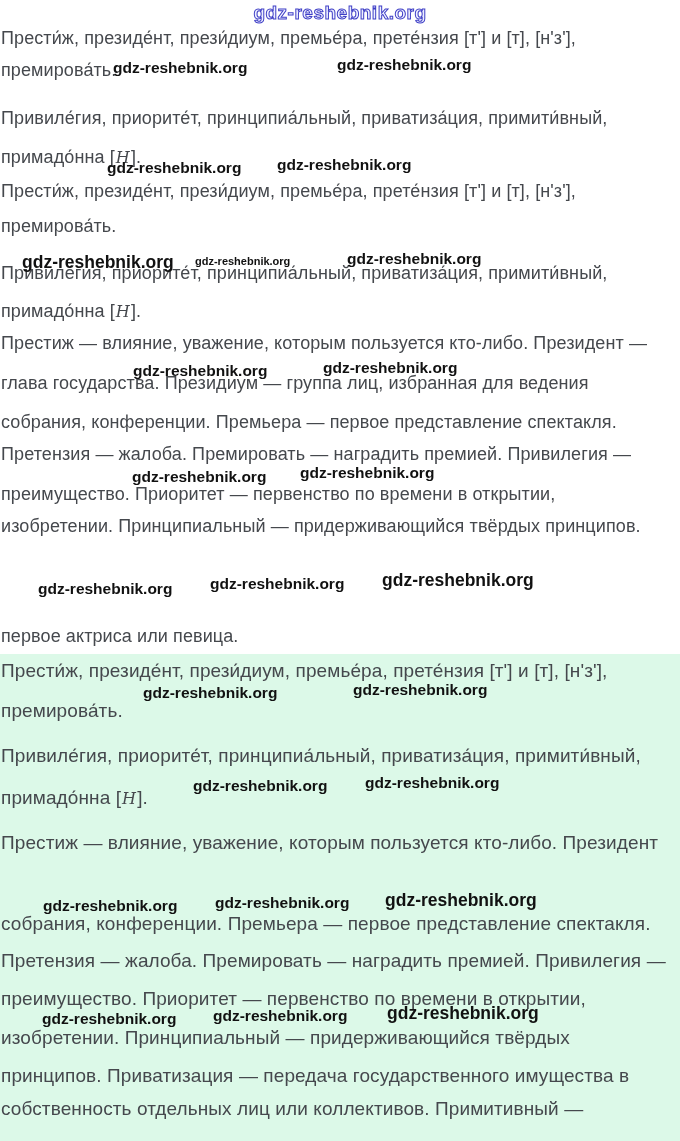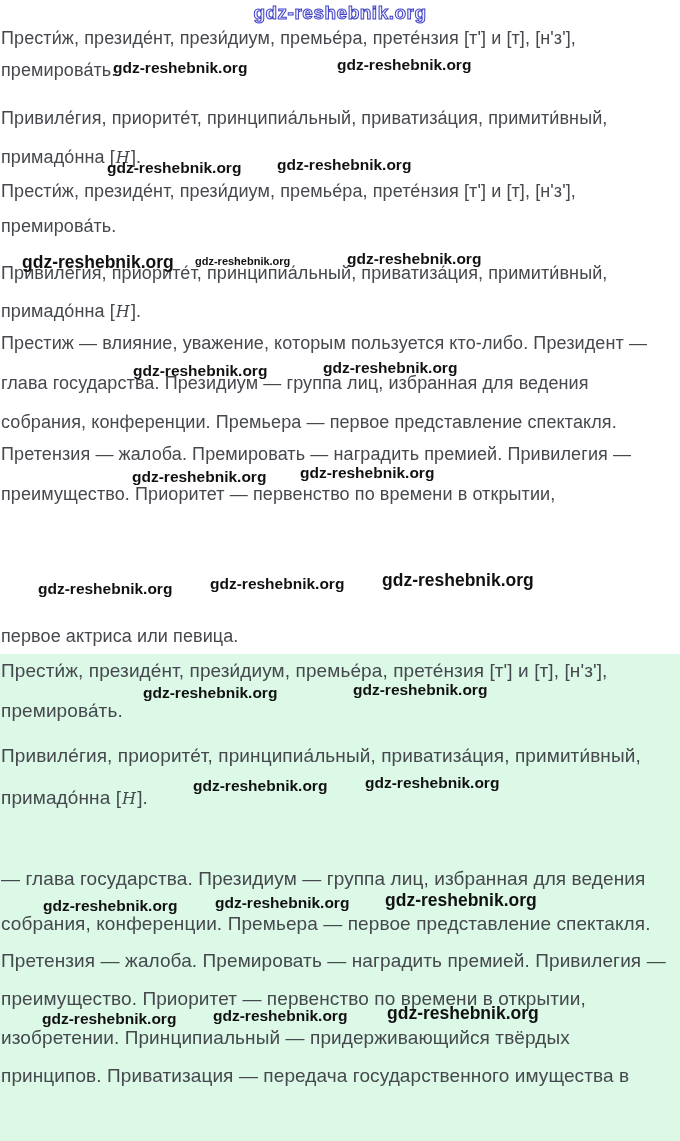--- a/index.html
+++ b/index.html
@@ -81,33 +81,35 @@
   <div class="line" style="top:179px">Прести́ж, президе́нт, прези́диум, премье́ра, прете́нзия [т'] и [т], [н'з'],</div>
   <div class="line" style="top:214px">премирова́ть.</div>
   <div class="line" style="top:261px">Привиле́гия, приорите́т, принципиа́льный, приватиза́ция, примити́вный,</div>
   <div class="line" style="top:299px"><span>примадо́нна </span><span>[</span><span class="hletter">Н</span><span>]</span><span>.</span></div>
 
   <div class="line" style="top:371px">глава государства. Президиум — группа лиц, избранная для ведения</div>
   <div class="line" style="top:331px">Престиж — влияние, уважение, которым пользуется кто-либо. Президент —</div>
   <div class="line" style="top:410px">собрания, конференции. Премьера — первое представление спектакля.</div>
   <div class="line" style="top:442px">Претензия — жалоба. Премировать — наградить премией. Привилегия —</div>
   <div class="line" style="top:482px">преимущество. Приоритет — первенство по времени в открытии,</div>
+  <div class="line" style="top:514px">изобретении. Принципиальный — придерживающийся твёрдых принципов.</div>
   <div class="line" style="top:624px">первое актриса или певица.</div>
 
   <div class="line green-line" style="top:658px">Прести́ж, президе́нт, прези́диум, премье́ра, прете́нзия [т'] и [т], [н'з'],</div>
   <div class="line green-line" style="top:698px">премирова́ть.</div>
   <div class="line green-line" style="top:743px">Привиле́гия, приорите́т, принципиа́льный, приватиза́ция, примити́вный,</div>
   <div class="line green-line" style="top:785px"><span>примадо́нна </span><span>[</span><span class="hletter">Н</span><span>]</span><span>.</span></div>
 
-  <div class="line green-line" style="top:866px">— глава государства. Президиум — группа лиц, избранная для ведения</div>
+  <div class="line green-line" style="top:830px">Престиж — влияние, уважение, которым пользуется кто-либо. Президент</div>
   <div class="line green-line" style="top:911px">собрания, конференции. Премьера — первое представление спектакля.</div>
   <div class="line green-line" style="top:948px">Претензия — жалоба. Премировать — наградить премией. Привилегия —</div>
   <div class="line green-line" style="top:986px">преимущество. Приоритет — первенство по времени в открытии,</div>
   <div class="line green-line" style="top:1063px">принципов. Приватизация — передача государственного имущества в</div>
   <div class="line green-line" style="top:1025px">изобретении. Принципиальный — придерживающийся твёрдых</div>
+  <div class="line green-line" style="top:1096px">собственность отдельных лиц или коллективов. Примитивный —</div>
 
   <span class="wm" style="left:113px;top:59px">gdz-reshebnik.org</span>
   <span class="wm" style="left:337px;top:56px">gdz-reshebnik.org</span>
   <span class="wm" style="left:107px;top:159px">gdz-reshebnik.org</span>
   <span class="wm" style="left:277px;top:156px">gdz-reshebnik.org</span>
   <span class="wm wm-lg" style="left:22px;top:253px">gdz-reshebnik.org</span>
   <span class="wm wm-sm" style="left:195px;top:255px">gdz-reshebnik.org</span>
   <span class="wm" style="left:347px;top:250px">gdz-reshebnik.org</span>
   <span class="wm" style="left:133px;top:362px">gdz-reshebnik.org</span>
   <span class="wm" style="left:323px;top:359px">gdz-reshebnik.org</span>

